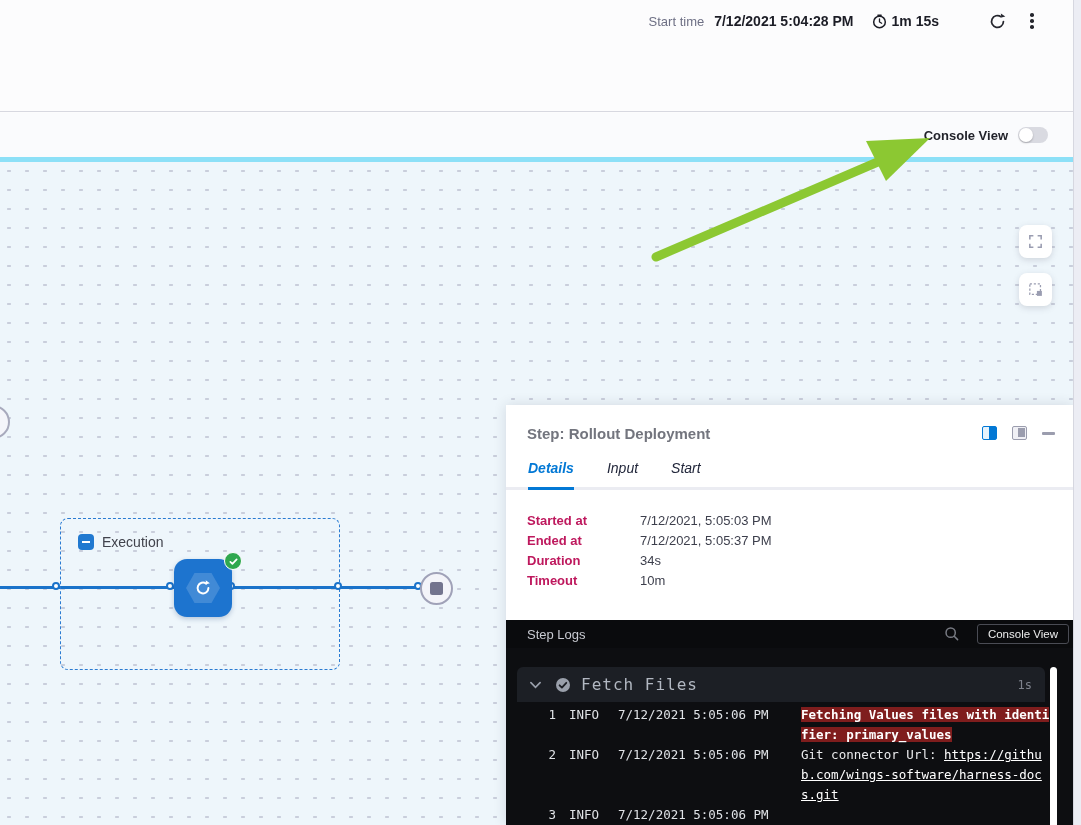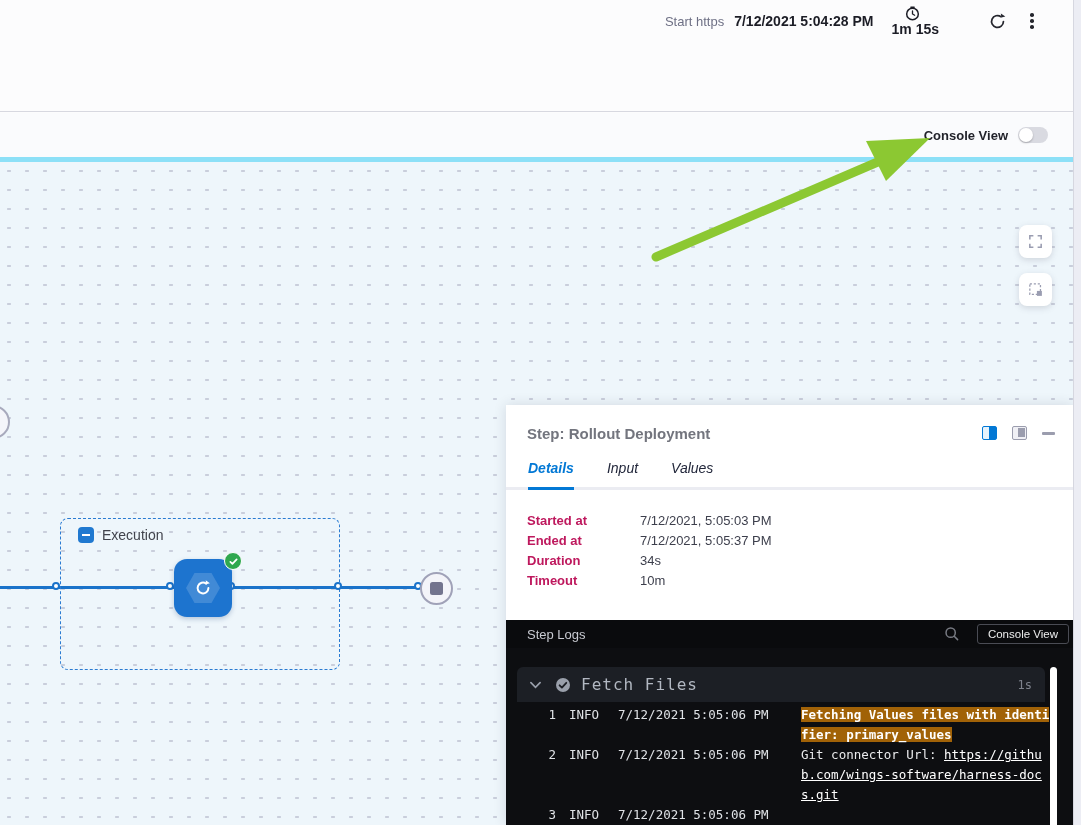--- a/index.html
+++ b/index.html
@@ -4,21 +4,21 @@
 <style>
   * { margin:0; padding:0; box-sizing:border-box; }
   html,body { width:1081px; height:825px; overflow:hidden; font-family:"Liberation Sans", sans-serif; background:#fcfcfd; }
   .page { position:relative; width:1081px; height:825px; }
 
   
   .topbar { position:absolute; left:0; top:0; width:1073px; height:112px; background:#fcfcfd; border-bottom:1px solid #d7d8e0; }
   .topbar-row { display:flex; align-items:center; justify-content:flex-end; height:42px; padding-right:32px; }
   .start-label { font-size:13px; color:#6e7085; margin-right:10px; }
   .start-value { font-size:14px; font-weight:700; color:#1c1d26; }
-  .elapsed-wrap { display:flex; align-items:center; margin-left:18px;flex-direction:column; }
+  .elapsed-wrap { display:flex; align-items:center; margin-left:18px; }
   .elapsed-wrap svg { margin-right:5px; }
   .elapsed { font-size:14px; font-weight:700; color:#1c1d26; }
   .refresh-btn { margin-left:46px; width:24px; height:24px; display:flex; align-items:center; justify-content:center; cursor:pointer; }
   .kebab { margin-left:14px; width:18px; height:22px; display:flex; flex-direction:column; align-items:center; justify-content:center; gap:2.6px; cursor:pointer; }
   .kebab i { width:3.6px; height:3.6px; border-radius:50%; background:#25262e; }
 
   
   .toggle-row { position:absolute; left:0; top:113px; width:1073px; height:44px; background:#fafbfd; display:flex; align-items:center; justify-content:flex-end; padding-right:25px; }
   .toggle-label { font-size:13px; font-weight:600; color:#22232b; margin-right:10px; }
   .toggle { width:30px; height:16px; border-radius:9px; background:#d9dae1; position:relative; cursor:pointer; }
@@ -37,21 +37,21 @@
     box-shadow:0 2px 6px rgba(96,97,112,.22); display:flex; flex-direction:column; }
   .zoom-group .half { flex:1; display:flex; align-items:center; justify-content:center; font-size:19px; color:#9a9db1; cursor:pointer; }
   .zoom-group .half:first-child { box-shadow:0 2px 3px rgba(96,97,112,.12); }
 
   .partial-node { position:absolute; left:-24px; top:243px; width:34px; height:34px; border-radius:50%; border:2px solid #a8aabd; background:#f4f5fa; }
 
   .flow-line { position:absolute; left:0; top:424px; width:421px; height:3px; background:#1a73ca; }
   .node-dot { position:absolute; width:8px; height:8px; background:#ffffff; border:2.5px solid #1a73ca; border-radius:50%; top:419.5px; }
 
   .exec-box { position:absolute; left:60px; top:356px; width:280px; height:152px; border:1px dashed #2a7bd2; border-radius:8px; }
-  .exec-header { position:absolute; left:17px; top:8px; display:flex; align-items:center; cursor:pointer; }
+  .exec-header { position:absolute; left:17px; top:15px; display:flex; align-items:center; cursor:pointer; }
   .exec-collapse { width:16px; height:16px; background:#2079d0; border-radius:4px; display:flex; align-items:center; justify-content:center; margin-right:8px; }
   .exec-collapse i { display:block; width:8px; height:2px; background:#ffffff; }
   .exec-title { font-size:14px; color:#41434c; }
 
   .step-icon { position:absolute; left:174px; top:397px; width:58px; height:58px; background:#1d74cf; border-radius:13px; display:flex; align-items:center; justify-content:center; cursor:pointer; box-shadow:0 2px 5px rgba(20,60,120,.25); }
   .step-hex { width:34px; height:30px; background:rgba(255,255,255,.16); clip-path:polygon(25% 0,75% 0,100% 50%,75% 100%,25% 100%,0 50%); display:flex; align-items:center; justify-content:center; }
   .status-badge { position:absolute; left:224px; top:390px; width:18px; height:18px; background:#2fa84f; border:1.5px solid #ffffff; border-radius:50%; display:flex; align-items:center; justify-content:center; }
   .step-label { position:absolute; left:133px; top:465px; width:140px; text-align:center; font-size:14px; color:#3e4049; line-height:22px; }
 
   .stop-node { position:absolute; left:420px; top:410px; width:33px; height:33px; border-radius:50%; background:#f3f4f9; border:2px solid #a0a2b8; display:flex; align-items:center; justify-content:center; }
@@ -88,34 +88,34 @@
 
   .logs-area { position:absolute; left:0; top:243px; width:567px; height:177px; background:#0d0e11; overflow:hidden; font-family:"DejaVu Sans Mono", monospace; }
   .fetch-bar { margin:19px 28px 0 11px; height:35px; background:#1c1f25; border-radius:6px 6px 0 0; display:flex; align-items:center; padding:0 13px; }
   .fetch-title { font-size:16px; color:#b2b8c2; letter-spacing:1px; margin-left:10px; }
   .fetch-dur { margin-left:auto; font-size:12px; color:#7d828c; }
   .chevron-down { margin-right:14px; cursor:pointer; display:flex; }
   .log-lines { margin-top:3px; }
   .log-line { display:grid; grid-template-columns:14px 36px 170px 249px; column-gap:13px; padding-left:36px; font-size:12.5px; line-height:20px; color:#dfe2e6; }
   .log-num { text-align:right; }
   .log-msg { word-break:break-all; color:#e9eaec; }
-  .log-msg .em { font-weight:700; color:#ffffff; background:#a16207; }
+  .log-msg .em { font-weight:700; color:#ffffff; background:#7f1d1d; }
   .log-msg .lnk { text-decoration:underline; color:#ffffff; cursor:pointer; }
   .log-scrollbar { position:absolute; right:16px; top:262px; width:7px; height:170px; background:#ffffff; border-radius:4px; cursor:pointer; }
 
   .gutter { position:absolute; right:0; top:0; width:8px; height:825px; background:#ecedf4; border-left:1px solid #d6d7e0; z-index:70; }
 </style>
 </head>
 <body>
 
 <div class="page">
 
   <div class="topbar">
     <div class="topbar-row">
-      <span class="start-label">Start https</span>
+      <span class="start-label">Start time</span>
       <span class="start-value">7/12/2021 5:04:28 PM</span>
       <span class="elapsed-wrap">
         <svg width="15" height="15" viewBox="0 0 16 16">
             <circle cx="8" cy="8.5" r="6.2" fill="none" stroke="#1c1d26" stroke-width="1.6"></circle>
             <path d="M8 5.2V8.5l2.3 1.4" fill="none" stroke="#1c1d26" stroke-width="1.4" stroke-linecap="round"></path>
             <path d="M6.3 1.2h3.4" stroke="#1c1d26" stroke-width="1.6" stroke-linecap="round"></path>
           </svg>
         <span class="elapsed">1m 15s</span>
       </span>
       <span class="refresh-btn">
@@ -205,21 +205,21 @@
         <span class="split-icon gray">
             <i></i>
           </span>
         <span class="min-icon"></span>
       </span>
     </div>
 
     <div class="tabs">
         <div class="tab active">Details</div>
         <div class="tab">Input</div>
-        <div class="tab">Values</div>
+        <div class="tab">Start</div>
       </div>
 
     <div class="details">
         <div class="detail-row">
           <span class="detail-label">Started at</span>
           <span class="detail-value">7/12/2021, 5:05:03 PM</span>
         </div>
         <div class="detail-row">
           <span class="detail-label">Ended at</span>
           <span class="detail-value">7/12/2021, 5:05:37 PM</span>

